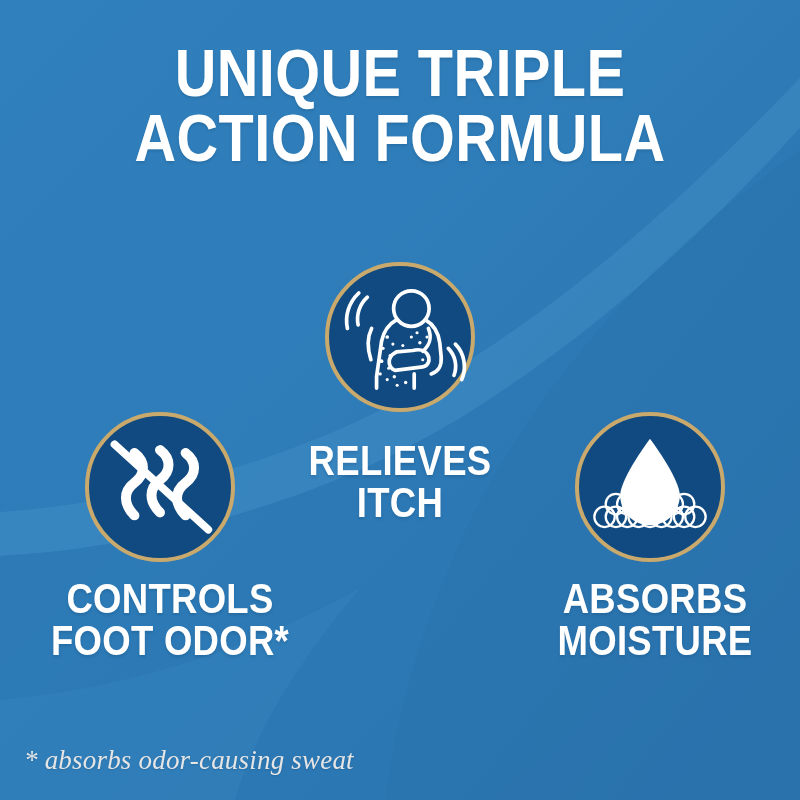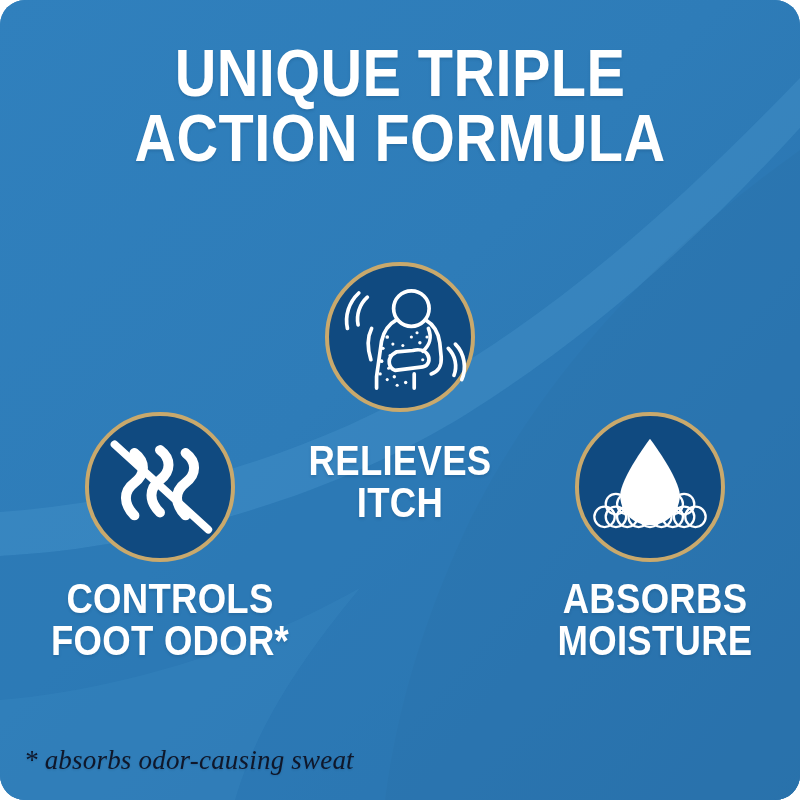--- a/index.html
+++ b/index.html
@@ -7,21 +7,20 @@
   html, body {
     width:800px; height:800px;
     font-family:"Liberation Sans", sans-serif;
     overflow:hidden;
   }
   #poster {
     position:relative;
     width:800px; height:800px;
     background:#2e7cb8;
     overflow:hidden;
-    border-radius:25px;
   }
   
   .bg-layer { position:absolute; inset:0; pointer-events:none; }
 
   
   .headline {
     position:absolute;
     top:40px; left:0; right:0;
     text-align:center;
     color:#ffffff;
@@ -69,21 +68,21 @@
   .feature-label .line { display:block; white-space:nowrap; }
 
   #label-itch     { left:280px; top:440px; width:240px; }
   #label-odor     { left:20px;  top:578px; width:300px; }
   #label-moisture { left:520px; top:578px; width:270px; }
 
   
   .footnote {
     position:absolute;
     left:24px; top:745px;
-    color:#0f172a;
+    color:#e5e5e5;
     font-family:"Liberation Serif", serif;
     font-style:italic;
     font-size:27px;
     letter-spacing:0.2px;
     z-index:6;
     text-shadow:0 1px 2px rgba(10,50,85,0.2);
   }
 </style>
 </head>
 <body>

